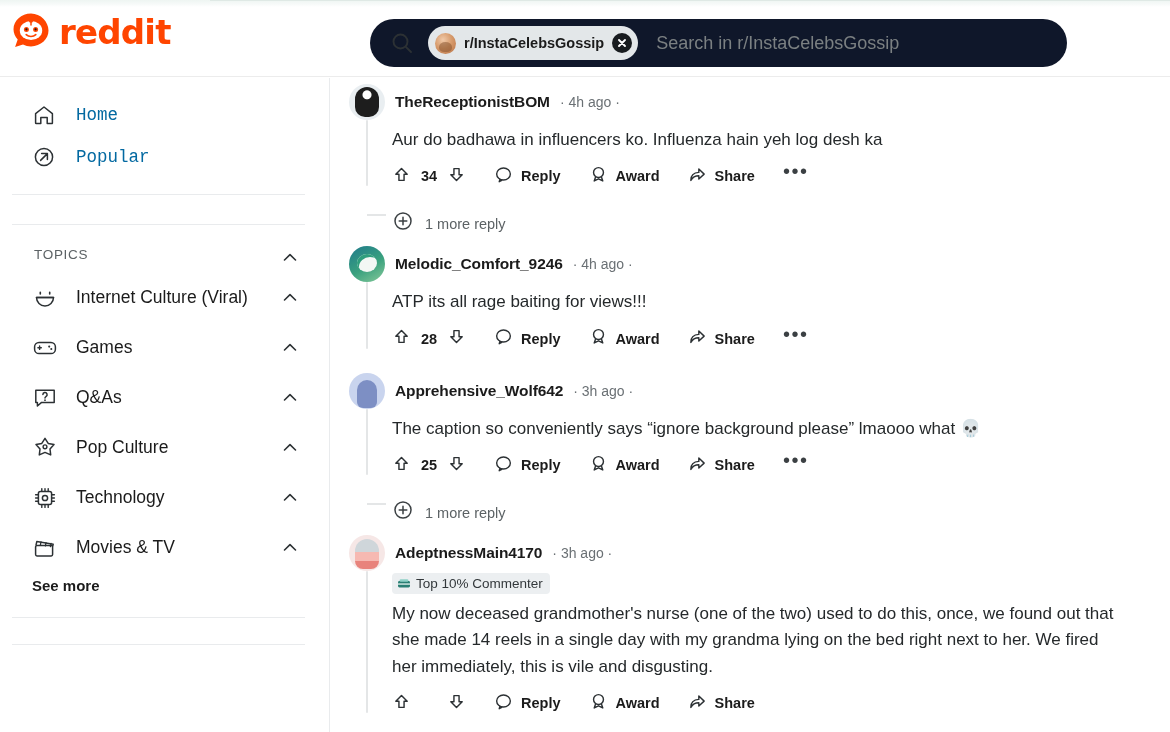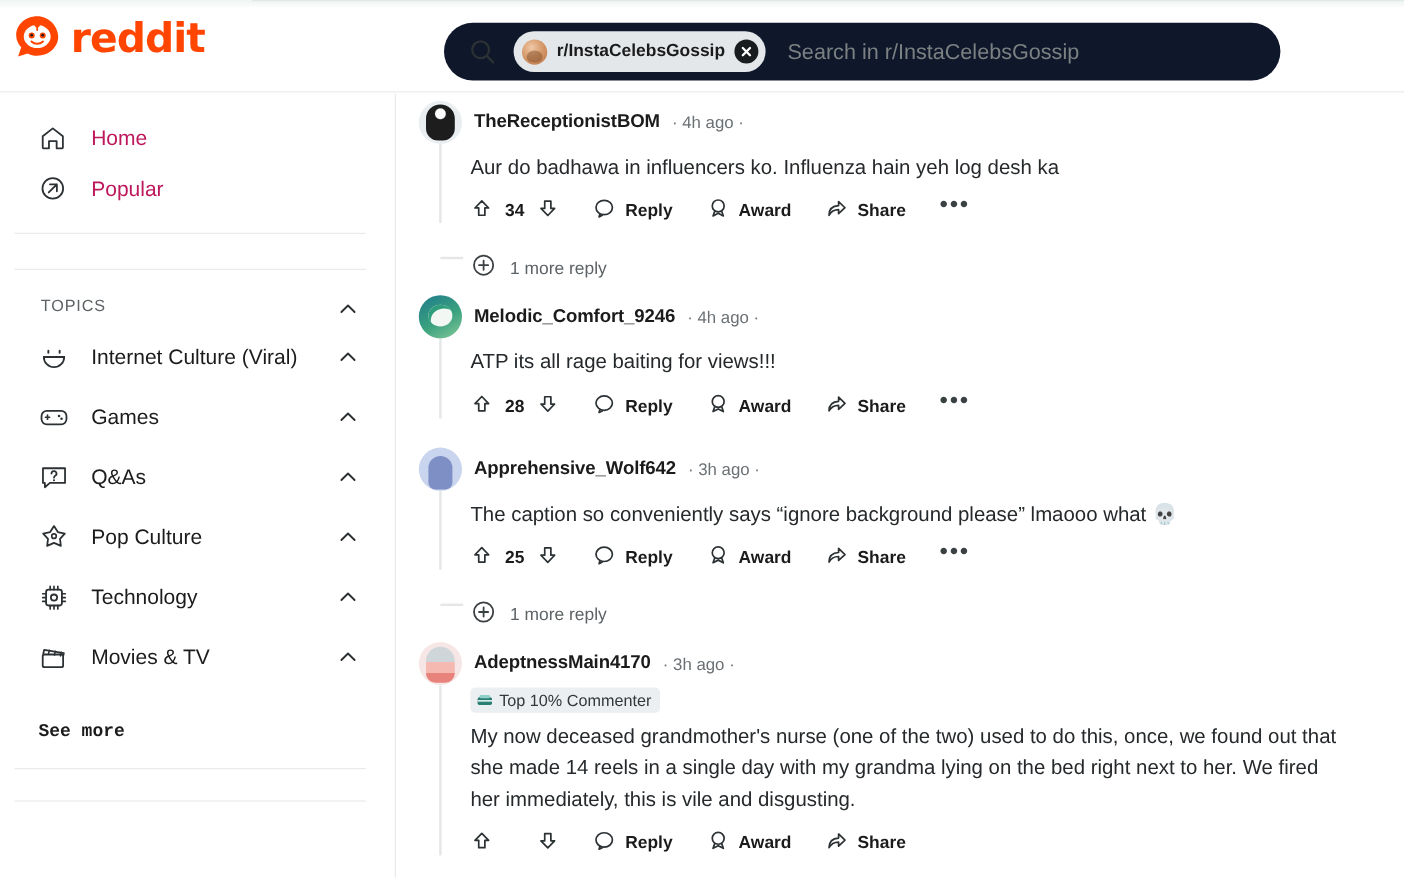--- a/index.html
+++ b/index.html
@@ -150,22 +150,22 @@
     height: 42px;
     margin: 0 10px;
     padding-left: 22px;
     border-radius: 8px;
     gap: 20px;
     cursor: pointer;
   }
   .nav-item .ico { width: 24px; height: 24px; flex: 0 0 auto; display: block; }
   .nav-label {
     font-size: 17.5px;
-    color: #be185d;
-    font-family: Liberation Sans, sans-serif;
+    color: #0369a1;
+    font-family: Liberation Mono, monospace;
     font-weight: 400;
   }
 
   .sep {
     height: 1px;
     background: #e9ebed;
     margin: 16px 24px 0 12px;
   }
   .sep2 { margin-top: 29px; }
 
@@ -201,24 +201,24 @@
     line-height: 1.35;
     color: #1b1b1b;
     font-family: "Liberation Sans", sans-serif;
   }
   .chev { width: 22px; height: 22px; flex: 0 0 auto; }
 
   .see-more {
     font-size: 15px;
     font-weight: 700;
     color: #1b1b1b;
-    margin: 28px 0 0 32px;
+    margin: 4px 0 0 32px;
     cursor: pointer;
     display: inline-block;
-    font-family: Liberation Mono, monospace;
+    font-family: Liberation Sans, sans-serif;
   }
   .sep3 { margin-top: 22px; }
   .sep4 { margin-top: 26px; }
 
   
   .main {
     position: absolute;
     top: 78px;
     left: 331px;
     width: 839px;

